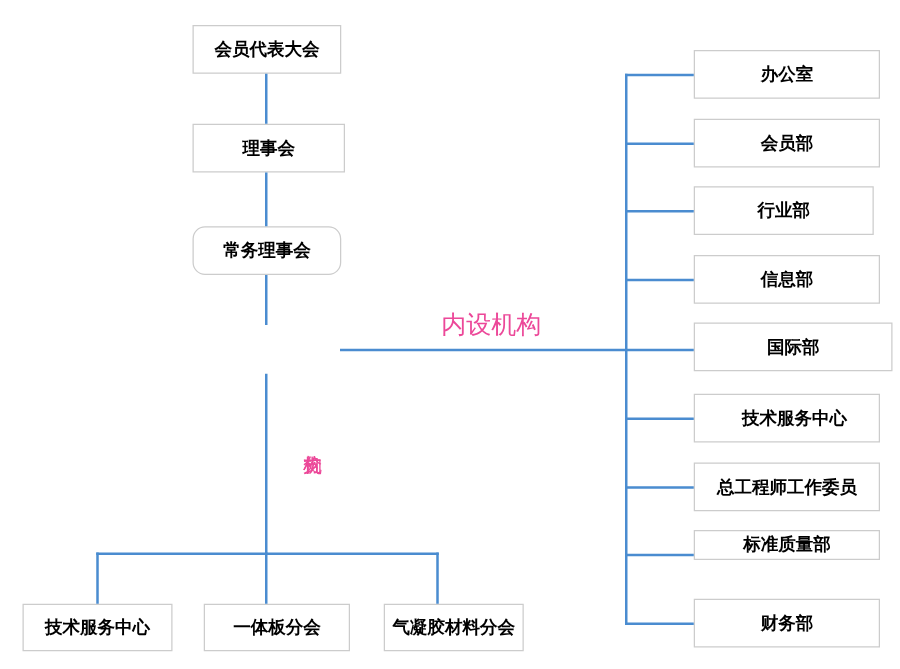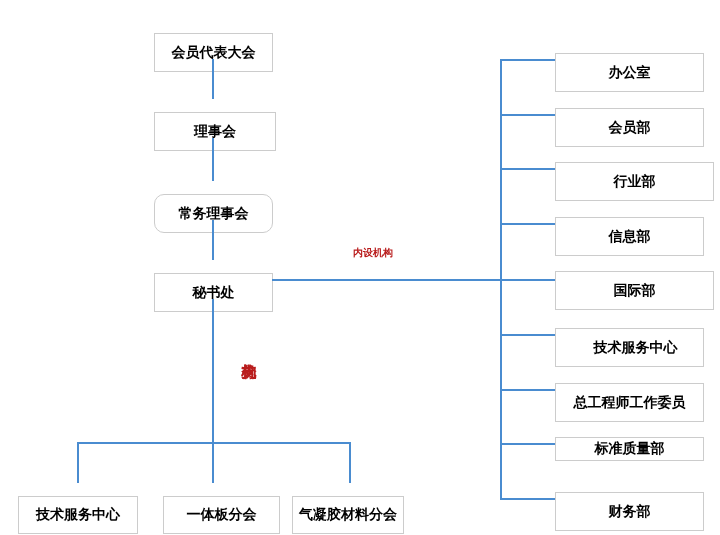--- a/index.html
+++ b/index.html
@@ -4,51 +4,50 @@
 <style>
   html,body{margin:0;padding:0;background:#ffffff;}
   #stage{
     position:relative;width:720px;height:535px;background:#fff;overflow:hidden;
     font-family:"Liberation Sans","DejaVu Sans",sans-serif;
   }
   .node{
     position:absolute;box-sizing:border-box;background:#fff;
     border:1px solid var(--border,#cccccc);
     display:flex;align-items:center;justify-content:center;
-    font-size:14px;font-weight:bold;color:#000;white-space:nowrap;margin-top:13px;
+    font-size:14px;font-weight:bold;color:#000;white-space:nowrap;
   }
   .line{position:absolute;background:var(--line,#4a8cd0);}
-  .flow-label{position:absolute;font-size:10px;font-weight:bold;color:#b91c1c;white-space:nowrap;}
+  .flow-label{position:absolute;font-size:20px;font-weight:normal;color:#ec4899;white-space:nowrap;}
   .flow-label.v{
     writing-mode:vertical-rl;text-orientation:upright;
     font-size:15px;line-height:15px;letter-spacing:0;
   }
 </style>
 </head>
 <body>
 
 <div id="stage">
   <div class="flow-label" style="left:353px;top:246px;">内设机构</div>
   <div class="flow-label v" style="left:242px;top:352px;">分支机构</div>
 <div class="node" style="left: 154px; top: 20px; width: 119px; height: 39px;">会员代表大会</div>
     <div class="node" style="left: 154px; top: 99px; width: 122px; height: 39px;">理事会</div>
     <div class="node" style="left: 154px; top: 181px; width: 119px; height: 39px; border-radius: 10px;">常务理事会</div>
-    <div class="node" style="left: 154px; top: 260px; width: 119px; height: 39px;">秘书处</div>
     <div class="node" style="left: 555px; top: 40px; width: 149px; height: 39px;">办公室</div>
     <div class="node" style="left: 555px; top: 95px; width: 149px; height: 39px;">会员部</div>
-    <div class="node" style="left: 555px; top: 149px; width: 159px; height: 39px;">行业部</div>
+    <div class="node" style="left: 555px; top: 149px; width: 144px; height: 39px;">行业部</div>
     <div class="node" style="left: 555px; top: 204px; width: 149px; height: 39px;">信息部</div>
     <div class="node" style="left: 555px; top: 258px; width: 159px; height: 39px;">国际部</div>
     <div class="node" style="left: 555px; top: 315px; width: 149px; height: 39px; padding-left: 12px;">技术服务中心</div>
     <div class="node" style="left: 555px; top: 370px; width: 149px; height: 39px;">总工程师工作委员</div>
     <div class="node" style="left: 555px; top: 424px; width: 149px; height: 24px;">标准质量部</div>
     <div class="node" style="left: 555px; top: 479px; width: 149px; height: 39px;">财务部</div>
     <div class="node" style="left: 18px; top: 483px; width: 120px; height: 38px;">技术服务中心</div>
     <div class="node" style="left: 163px; top: 483px; width: 117px; height: 38px;">一体板分会</div>
-    <div class="node" style="left: 292px; top: 483px; width: 112px; height: 38px;">气凝胶材料分会</div>
+    <div class="node" style="left: 307px; top: 483px; width: 112px; height: 38px;">气凝胶材料分会</div>
     <div class="line" style="left: 212px; top: 59px; width: 2px; height: 40px;"></div>
     <div class="line" style="left: 212px; top: 138px; width: 2px; height: 43px;"></div>
     <div class="line" style="left: 212px; top: 220px; width: 2px; height: 40px;"></div>
     <div class="line" style="left: 212px; top: 299px; width: 2px; height: 145px;"></div>
     <div class="line" style="left: 272px; top: 279px; width: 283px; height: 2px;"></div>
     <div class="line" style="left: 500px; top: 59px; width: 2px; height: 440px;"></div>
     <div class="line" style="left: 500px; top: 59px; width: 55px; height: 2px;"></div>
     <div class="line" style="left: 500px; top: 114px; width: 55px; height: 2px;"></div>
     <div class="line" style="left: 500px; top: 168px; width: 55px; height: 2px;"></div>
     <div class="line" style="left: 500px; top: 223px; width: 55px; height: 2px;"></div>

